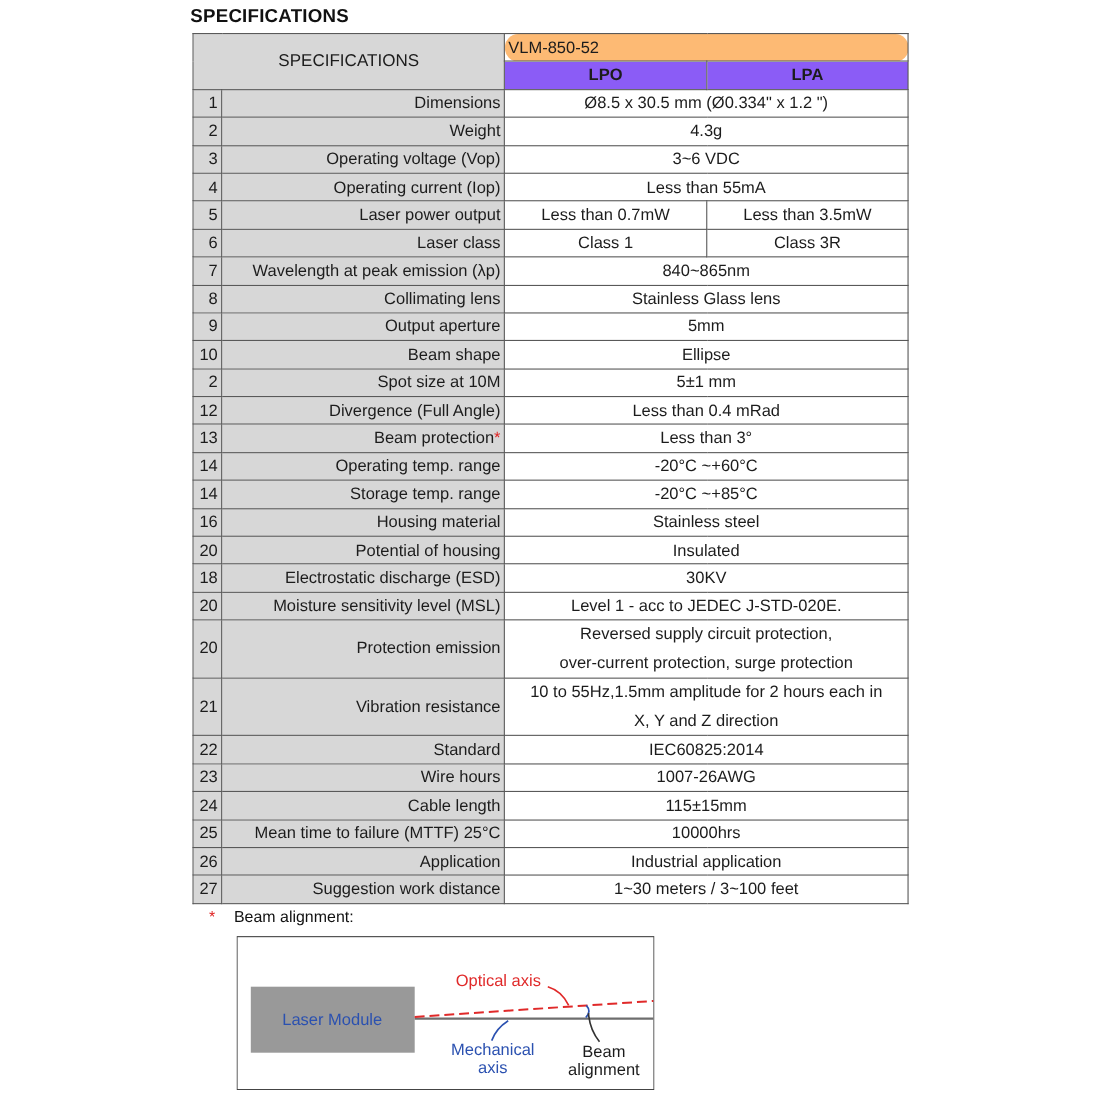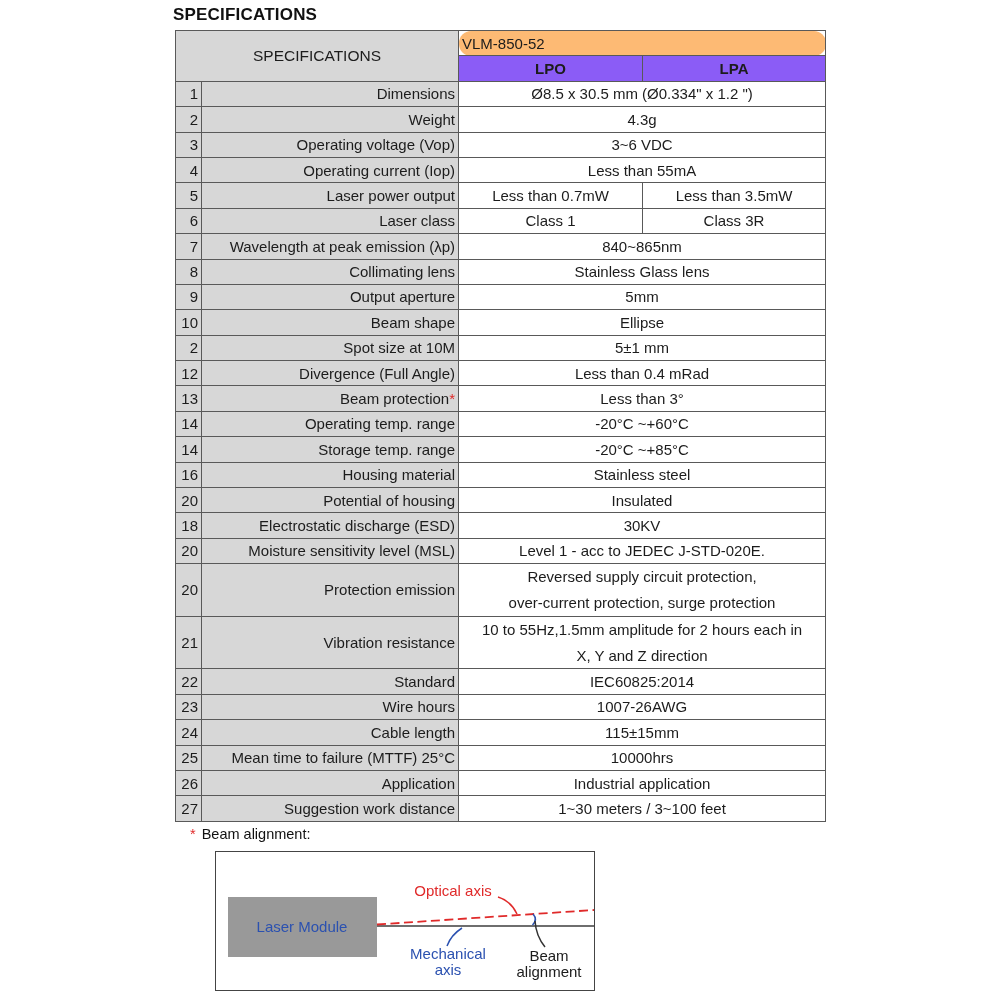--- a/index.html
+++ b/index.html
@@ -16,21 +16,21 @@
   .lbl { text-align: right; padding-left: 4px; }
   .val { text-align: center; white-space: pre-line; background: #ffffff; }
   tr.tall td { height: 50.8px; }
   tr.tall td.val { line-height: 1.72; }
   .hdr-left { text-align: center; font-size: 15.5px; }
   .hdr-model { text-align: left; background: #fdba74; border-radius: 12px; }
   .hdr-col { text-align: center; font-weight: bold; background: #8b5cf6; }
   .mark { color: #e02a2a; }
 
   .footnote { position: absolute; left: 190px; top: 826px; font-size: 14.5px; color: #111; }
-  .footnote .txt { margin-left: 6px; }
+  .footnote .txt { margin-left: 17px; }
 
   svg.diagram { position: absolute; left: 215px; top: 851px; }
   svg.diagram text { font-family: "Liberation Sans", sans-serif; font-size: 15px; }
   .t-blue { fill: #2b51b0; }
   .t-red { fill: #e02a2a; }
   .t-black { fill: #1c1c1c; }
 </style>
 </head>
 <body>
 

